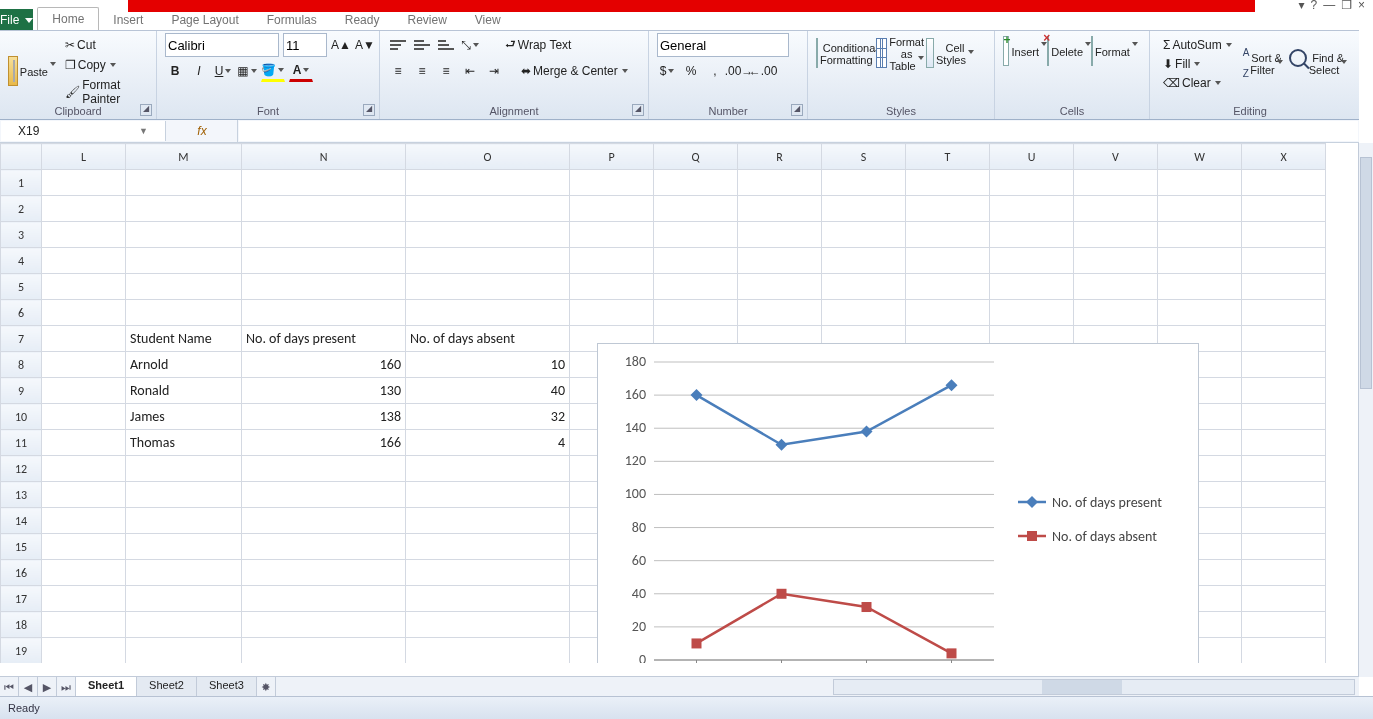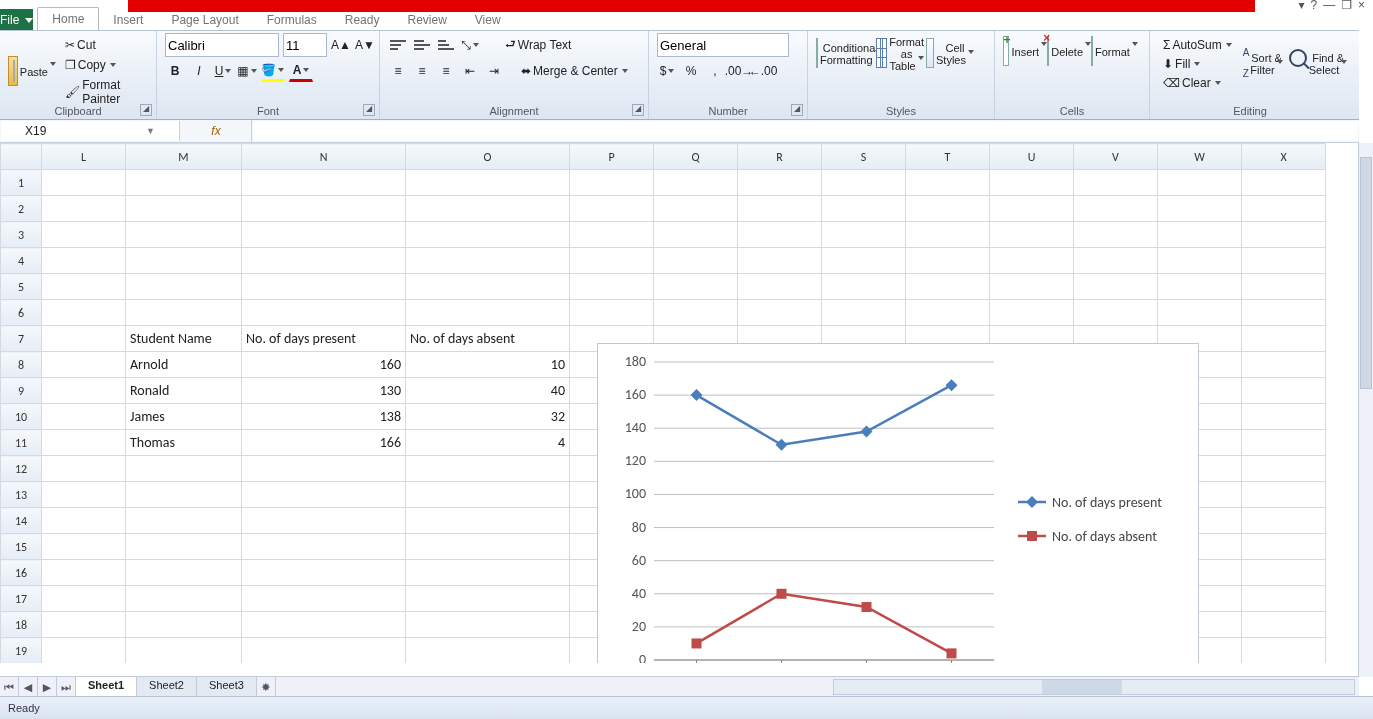--- a/index.html
+++ b/index.html
@@ -49,21 +49,21 @@
   .ico-sort::before{content:"A";position:absolute;left:0;top:-2px;font-size:10px;color:#346}
   .ico-sort::after{content:"Z";position:absolute;left:0;bottom:-2px;font-size:10px;color:#346}
   .ico-find{border:2px solid #346;border-radius:50%;width:14px;height:14px;position:relative}
   .ico-find::after{content:"";position:absolute;width:7px;height:2px;background:#346;transform:rotate(45deg);right:-5px;bottom:-2px}
   .underline-color{border-bottom:3px solid #c00;padding:0 2px;font-weight:bold}
   .fill-bucket{border-bottom:3px solid #ff0;padding:0 2px}
   .align-ico{display:inline-flex;flex-direction:column;gap:2px;width:16px}
   .align-ico span{height:2px;background:#555}
   
   .fx-row{position:absolute;left:0;right:14px;top:120px;height:22px;border-bottom:1px solid #c7d1de;background:#f3f6fb;display:flex;align-items:stretch}
-  .name-box{width:130px;border-right:1px solid #c7d1de;display:flex;align-items:center;padding:0 24px;background:#fff;margin:1px;justify-content:space-between}
+  .name-box{width:130px;border-right:1px solid #c7d1de;display:flex;align-items:center;padding:0 17px;background:#fff;margin:1px;justify-content:space-between}
   .fx-lbl{width:70px;display:flex;align-items:center;justify-content:center;font-style:italic;color:#a16207;border-right:1px solid #c7d1de}
   .fx-input{flex:1;border:0;background:#fff;margin:1px;padding:0 4px}
   
   .grid-wrap{position:absolute;left:0;right:14px;top:143px;bottom:56px;overflow:hidden;background:#fff}
   table.grid{border-collapse:collapse;table-layout:fixed}
   table.grid th,table.grid td{border:1px solid #d4d9e2;height:25px;padding:0 4px;font-size:14px;color:#222;font-family:Calibri,sans-serif;font-weight:400;white-space:nowrap;overflow:hidden}
   table.grid th{background:linear-gradient(#f5f8fc,#e6edf6);font-weight:400;font-size:12px;color:#333;text-align:center}
   th.rowhdr{width:32px;text-align:center;font-size:12px}
   td.num{text-align:right}
   .col-L{width:84px}.col-M{width:116px}.col-N{width:164px}.col-O{width:164px}

